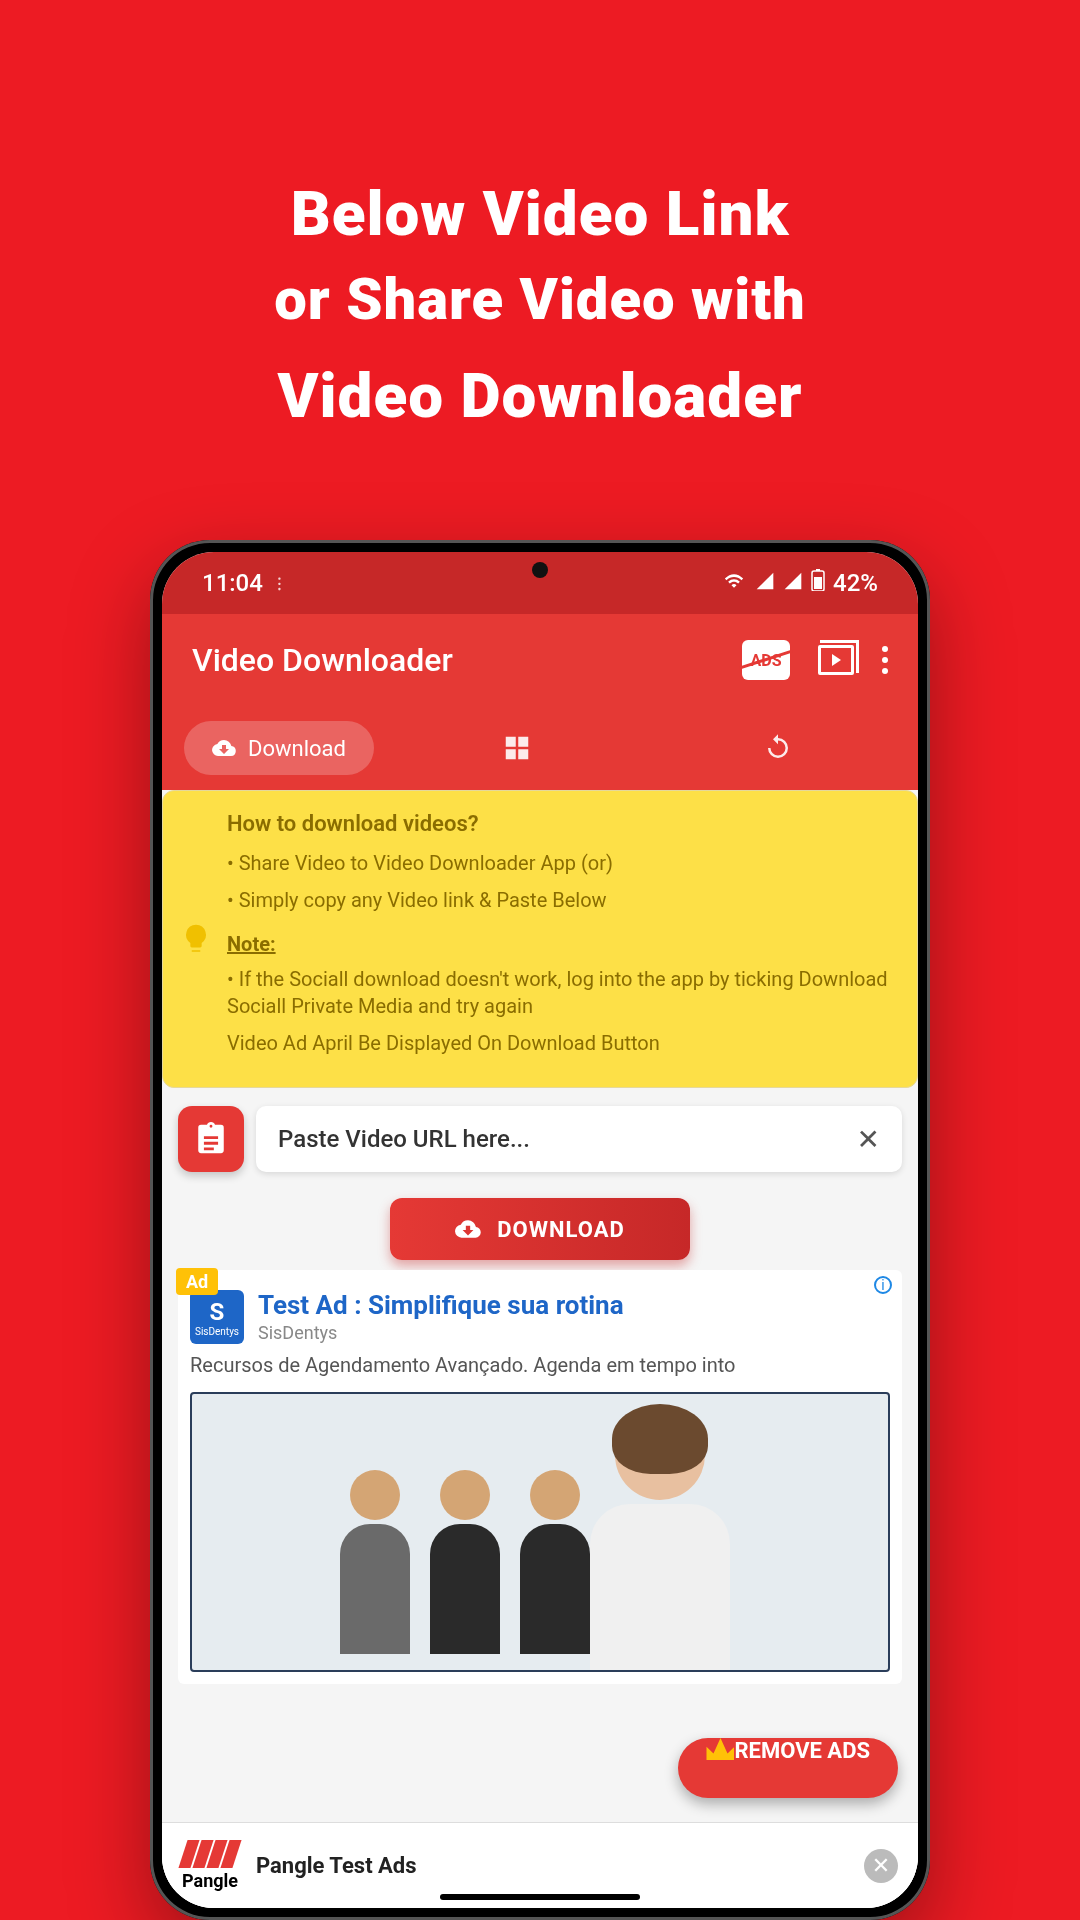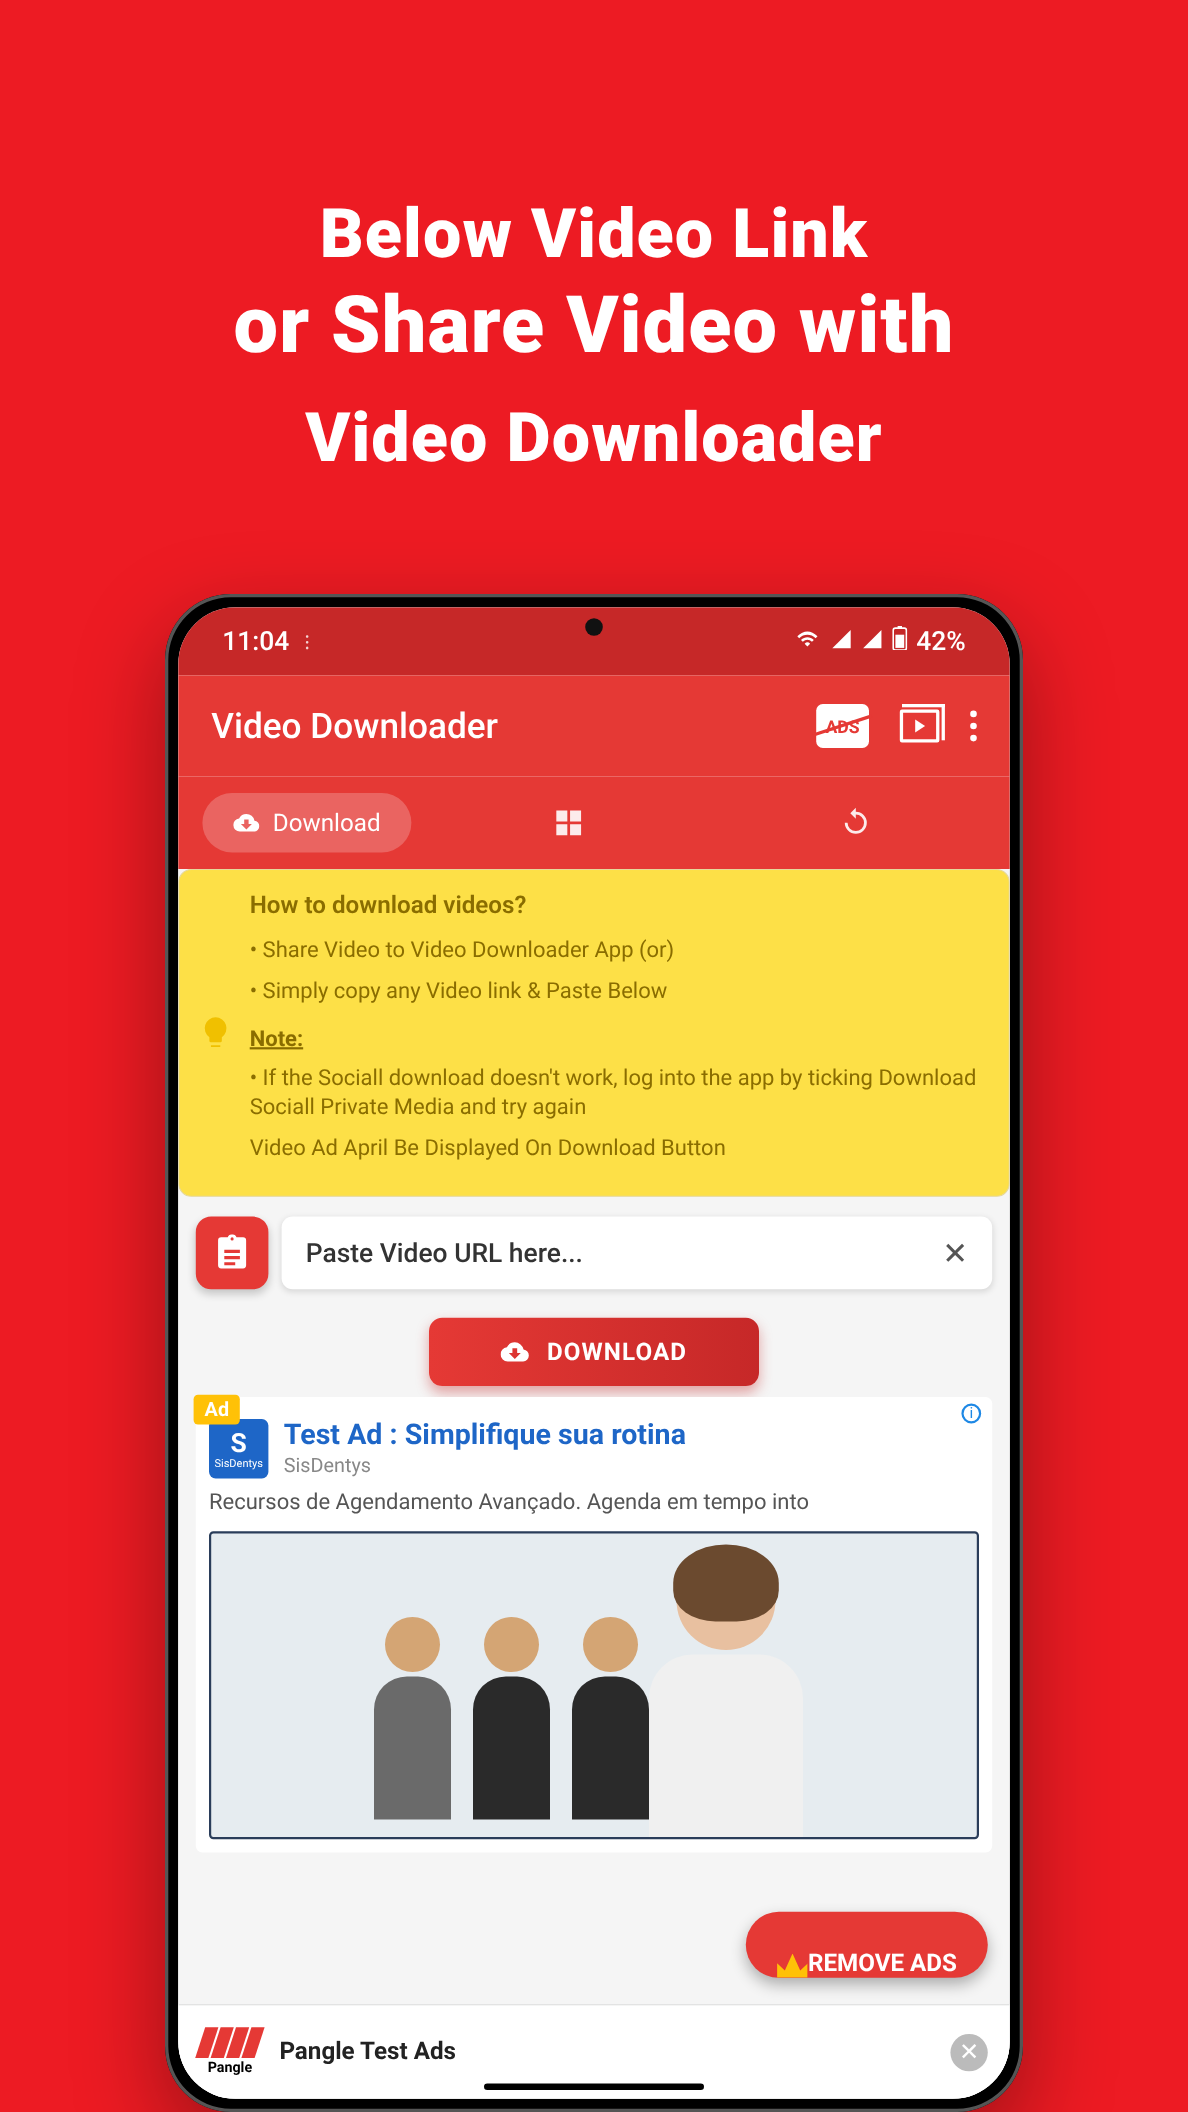--- a/index.html
+++ b/index.html
@@ -1,19 +1,19 @@
 <!DOCTYPE html>
 <html><head>
 <meta charset="utf-8">
 <style>
 *{margin:0;padding:0;box-sizing:border-box;font-family:-apple-system,BlinkMacSystemFont,"Segoe UI",Roboto,sans-serif}
 body{width:1080px;height:1920px;background:#ed1b23;overflow:hidden}
 .promo-headline{text-align:center;color:#fff;font-weight:900;padding-top:180px;font-family:"Comic Sans MS","Chalkboard SE",cursive;letter-spacing:1px}
 .promo-headline .line1{font-size:62px;line-height:1.1}
-.promo-headline .line2{font-size:72px;line-height:1.1;margin-top:8px}
+.promo-headline .line2{font-size:58px;line-height:1.1;margin-top:20px}
 .promo-headline .line3{font-size:62px;line-height:1.3;margin-top:24px}
 .phone{position:absolute;left:50%;transform:translateX(-50%);top:540px;width:780px;height:1380px;background:#000;border-radius:60px;box-shadow:0 30px 80px rgba(0,0,0,.35),inset 0 0 0 3px #555}
 .notch-dot{position:absolute;top:22px;left:50%;transform:translateX(-50%);width:16px;height:16px;border-radius:50%;background:#111;z-index:100}
 .screen{position:absolute;inset:12px;background:#fff;border-radius:52px;overflow:hidden}
 .status-bar{height:62px;background:#c62828;color:#fff;display:flex;align-items:center;justify-content:space-between;padding:0 40px;font-size:24px;font-weight:500}
 .status-left{display:flex;align-items:center;gap:14px}
 .status-right{display:flex;align-items:center;gap:8px}
 .app-bar{height:92px;background:#e53935;display:flex;align-items:center;justify-content:space-between;padding:0 30px}
 .app-title{color:#fff;font-size:32px;font-weight:500}
 .app-actions{display:flex;align-items:center;gap:28px}
@@ -55,28 +55,28 @@
 .ad-desc{color:#555;font-size:20px;margin-top:8px;line-height:1.3}
 .ad-img{margin-top:14px;height:280px;background:#e6ecf0;border:2px solid #2a3d5a;border-radius:4px;display:flex;align-items:flex-end;justify-content:center;gap:-20px;overflow:hidden}
 .person{width:90px;height:200px;position:relative}
 .person .head{width:50px;height:50px;background:#d4a574;border-radius:50%;margin:0 auto}
 .person .body{width:70px;height:130px;background:#2a2a2a;border-radius:30px 30px 0 0;margin:4px auto 0}
 .person.p1 .body{background:#6a6a6a}
 .person.fg{width:180px;height:260px;margin-left:-30px}
 .person.fg .head{width:90px;height:90px;background:#e8c0a0}
 .person.fg .hair{position:absolute;top:-6px;left:42px;width:96px;height:70px;background:#6b4a2f;border-radius:50% 50% 40% 40%}
 .person.fg .body{width:140px;height:170px;background:#f0f0f0;border-radius:40px 40px 0 0}
-.remove-ads{position:absolute;bottom:110px;right:20px;background:#e53935;color:#fff;border-radius:32px;height:60px;padding:0 28px;display:flex;align-items:flex-end;font-size:22px;font-weight:700;box-shadow:0 6px 14px rgba(0,0,0,.3)}
+.remove-ads{position:absolute;bottom:110px;right:20px;background:#e53935;color:#fff;border-radius:32px;height:60px;padding:0 28px;display:flex;align-items:flex-start;font-size:22px;font-weight:700;box-shadow:0 6px 14px rgba(0,0,0,.3)}
 .crown{width:28px;height:22px;position:relative}
 .crown::before{content:"";position:absolute;inset:0;background:#ffc107;clip-path:polygon(0 100%,0 40%,25% 70%,50% 0,75% 70%,100% 40%,100% 100%)}
 .ad2{position:absolute;bottom:0;left:0;right:0;height:86px;background:#fff;border-top:1px solid #ddd;display:flex;align-items:center;padding:0 20px;gap:18px}
 .pangle-logo{display:flex;flex-direction:column;align-items:center}
 .pangle-mark{display:flex;gap:2px}
 .pangle-mark i{width:12px;height:28px;background:#e53935;transform:skewX(-18deg)}
-.pangle-name{font-size:13px;font-weight:700;margin-top:2px}
+.pangle-name{font-size:18px;font-weight:700;margin-top:2px}
 .ad2-text{font-size:22px;font-weight:700;color:#222;flex:1}
 .ad2-close{width:34px;height:34px;background:#bbb;border-radius:50%;color:#fff;display:flex;align-items:center;justify-content:center;font-size:22px}
 .home-indicator{position:absolute;bottom:8px;left:50%;transform:translateX(-50%);width:200px;height:6px;background:#000;border-radius:4px;z-index:200}
 </style>
 </head>
 <body>
 
 <div class="promo-headline">
   <div class="line1">Below Video Link</div>
   <div class="line2">or Share Video with</div>

